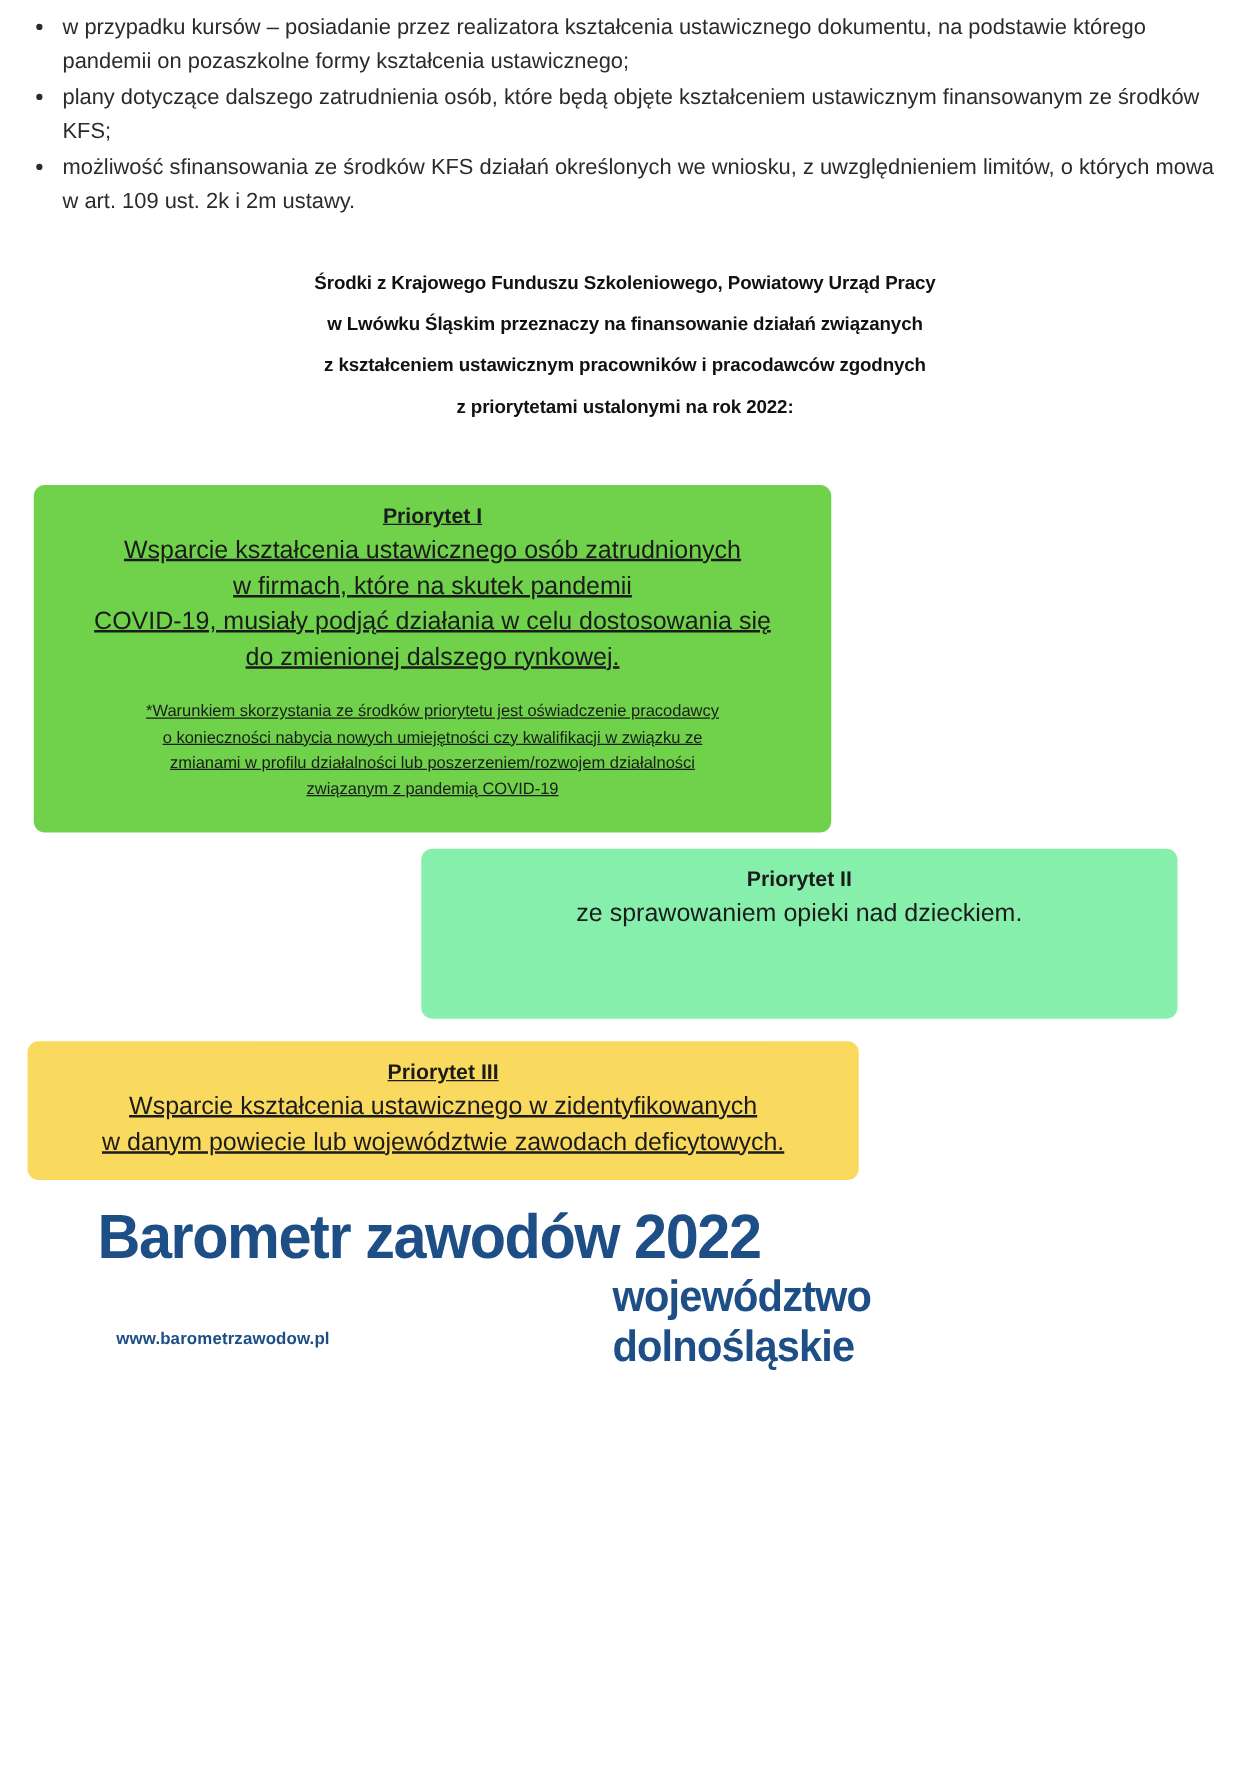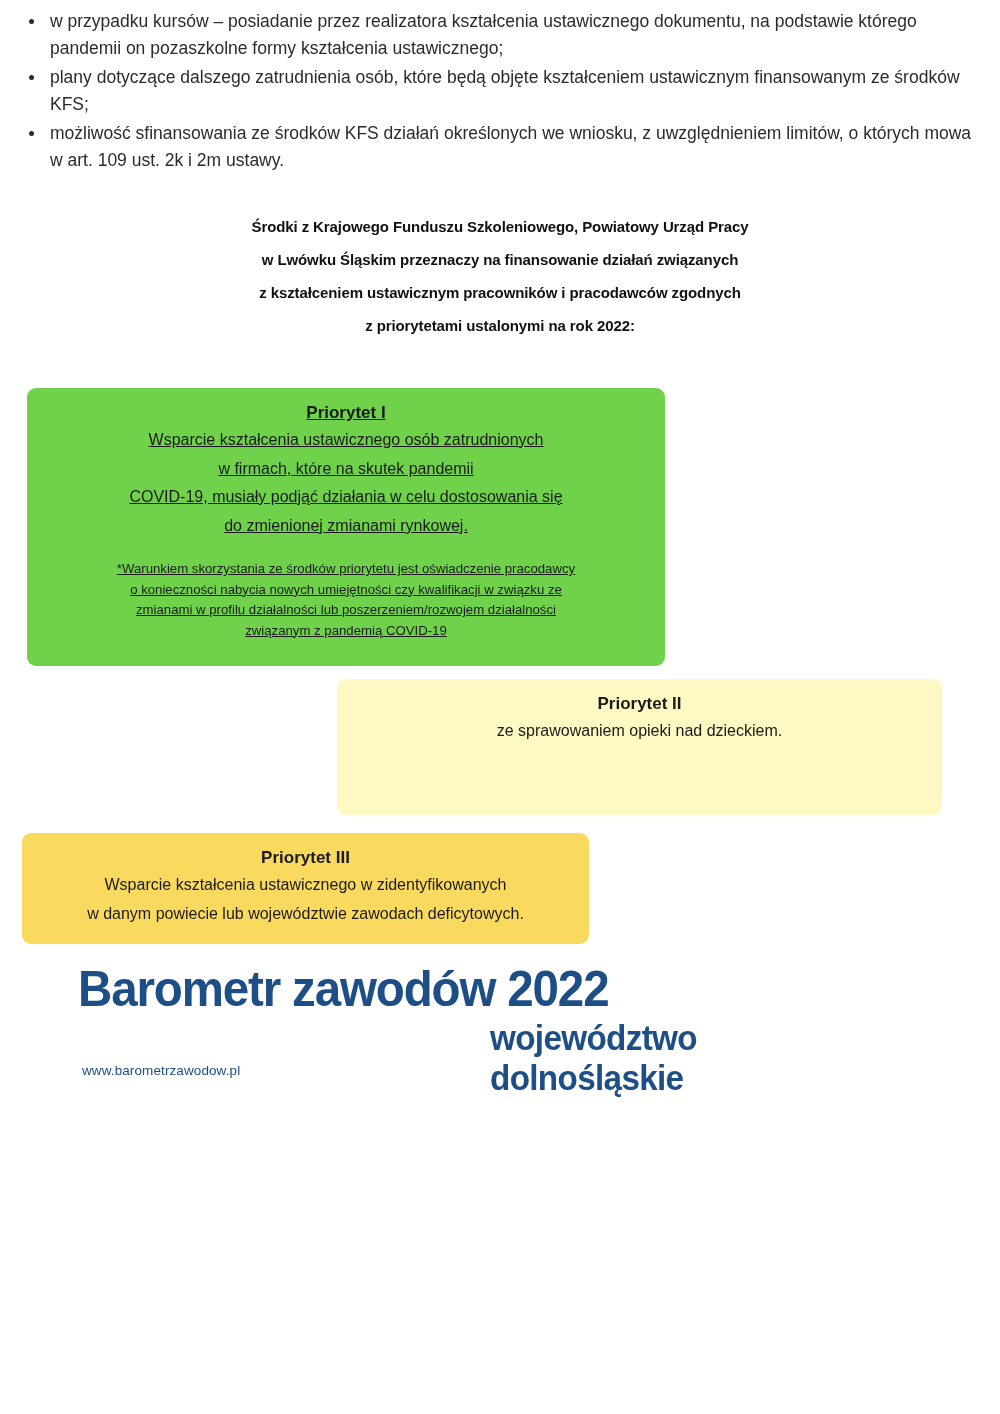--- a/index.html
+++ b/index.html
@@ -60,21 +60,21 @@
     text-align: center;
     color: #1b1b1b;
   }
   .prio .title {
     font-weight: bold;
     font-size: 17px;
     line-height: 25px;
     margin-bottom: 1px;
   }
   .prio .body {
-    font-size: 16px;
+    font-size: 20px;
     line-height: 28.5px;
   }
   .prio .note {
     font-size: 13.2px;
     line-height: 20.5px;
     margin-top: 19px;
   }
   .prio .ln { display: block; }
 
   #prio1 {
@@ -90,23 +90,24 @@
     left: 337px;
     top: 679px;
     width: 605px;
     background: #64d6de;
     min-height: 136px;
   }
   #prio3 {
     position: absolute;
     left: 22px;
     top: 833px;
-    width: 567px;
+    width: 665px;
     background: #fada5e;
     min-height: 103px;
+    text-decoration: underline;
   }
 
   
   .banner {
     position: absolute;
     left: 0;
     top: 950px;
     width: 805px;
     height: 464px;
     background: #ffffff;
@@ -129,24 +130,24 @@
     top: 68px;
     font-size: 35px;
     font-weight: bold;
     color: #1d4e86;
     letter-spacing: -0.7px;
     transform: scaleX(0.95);
     transform-origin: left top;
   }
   .banner .b-url {
     position: absolute;
-    left: 82px;
+    left: 93px;
     top: 113px;
     font-size: 13.5px;
-    font-weight: normal;
+    font-weight: bold;
     color: #1d4e86;
     letter-spacing: 0.1px;
   }
 </style>
 </head>
 <body>
 
 <ul class="bullets">
   <li>w przypadku kursów – posiadanie przez realizatora kształcenia ustawicznego dokumentu, na podstawie którego pandemii on pozaszkolne formy kształcenia ustawicznego;</li>
   <li>plany dotyczące dalszego zatrudnienia osób, które będą objęte kształceniem ustawicznym finansowanym ze środków KFS;</li>
@@ -159,31 +160,31 @@
   <span class="hl">z kształceniem ustawicznym pracowników i pracodawców zgodnych</span>
   <span class="hl">z priorytetami ustalonymi na rok 2022:</span>
 </div>
 
 <div class="prio" id="prio1" style="background: rgb(111, 210, 74); text-decoration: underline;">
   <div class="title">Priorytet I</div>
   <div class="body">
     <span class="ln">Wsparcie kształcenia ustawicznego osób zatrudnionych</span>
     <span class="ln">w firmach, które na skutek pandemii</span>
     <span class="ln">COVID-19, musiały podjąć działania w celu dostosowania się</span>
-    <span class="ln">do zmienionej zmianami rynkowej.</span>
+    <span class="ln">do zmienionej dalszego rynkowej.</span>
   </div>
   <div class="note">
     <span class="ln">*Warunkiem skorzystania ze środków priorytetu jest oświadczenie pracodawcy</span>
     <span class="ln">o konieczności nabycia nowych umiejętności czy kwalifikacji w związku ze</span>
     <span class="ln">zmianami w profilu działalności lub poszerzeniem/rozwojem działalności</span>
     <span class="ln">związanym z pandemią COVID-19</span>
   </div>
 </div>
 
-<div class="prio" id="prio2" style="background: #fef9c3;">
+<div class="prio" id="prio2" style="background: #86efac;">
   <div class="title">Priorytet II</div>
   <div class="body">
     <span class="ln">ze sprawowaniem opieki nad dzieckiem.</span>
   </div>
 </div>
 
 <div class="prio" id="prio3" style="background: rgb(250, 218, 94);">
   <div class="title">Priorytet III</div>
   <div class="body">
     <span class="ln">Wsparcie kształcenia ustawicznego w zidentyfikowanych</span>

